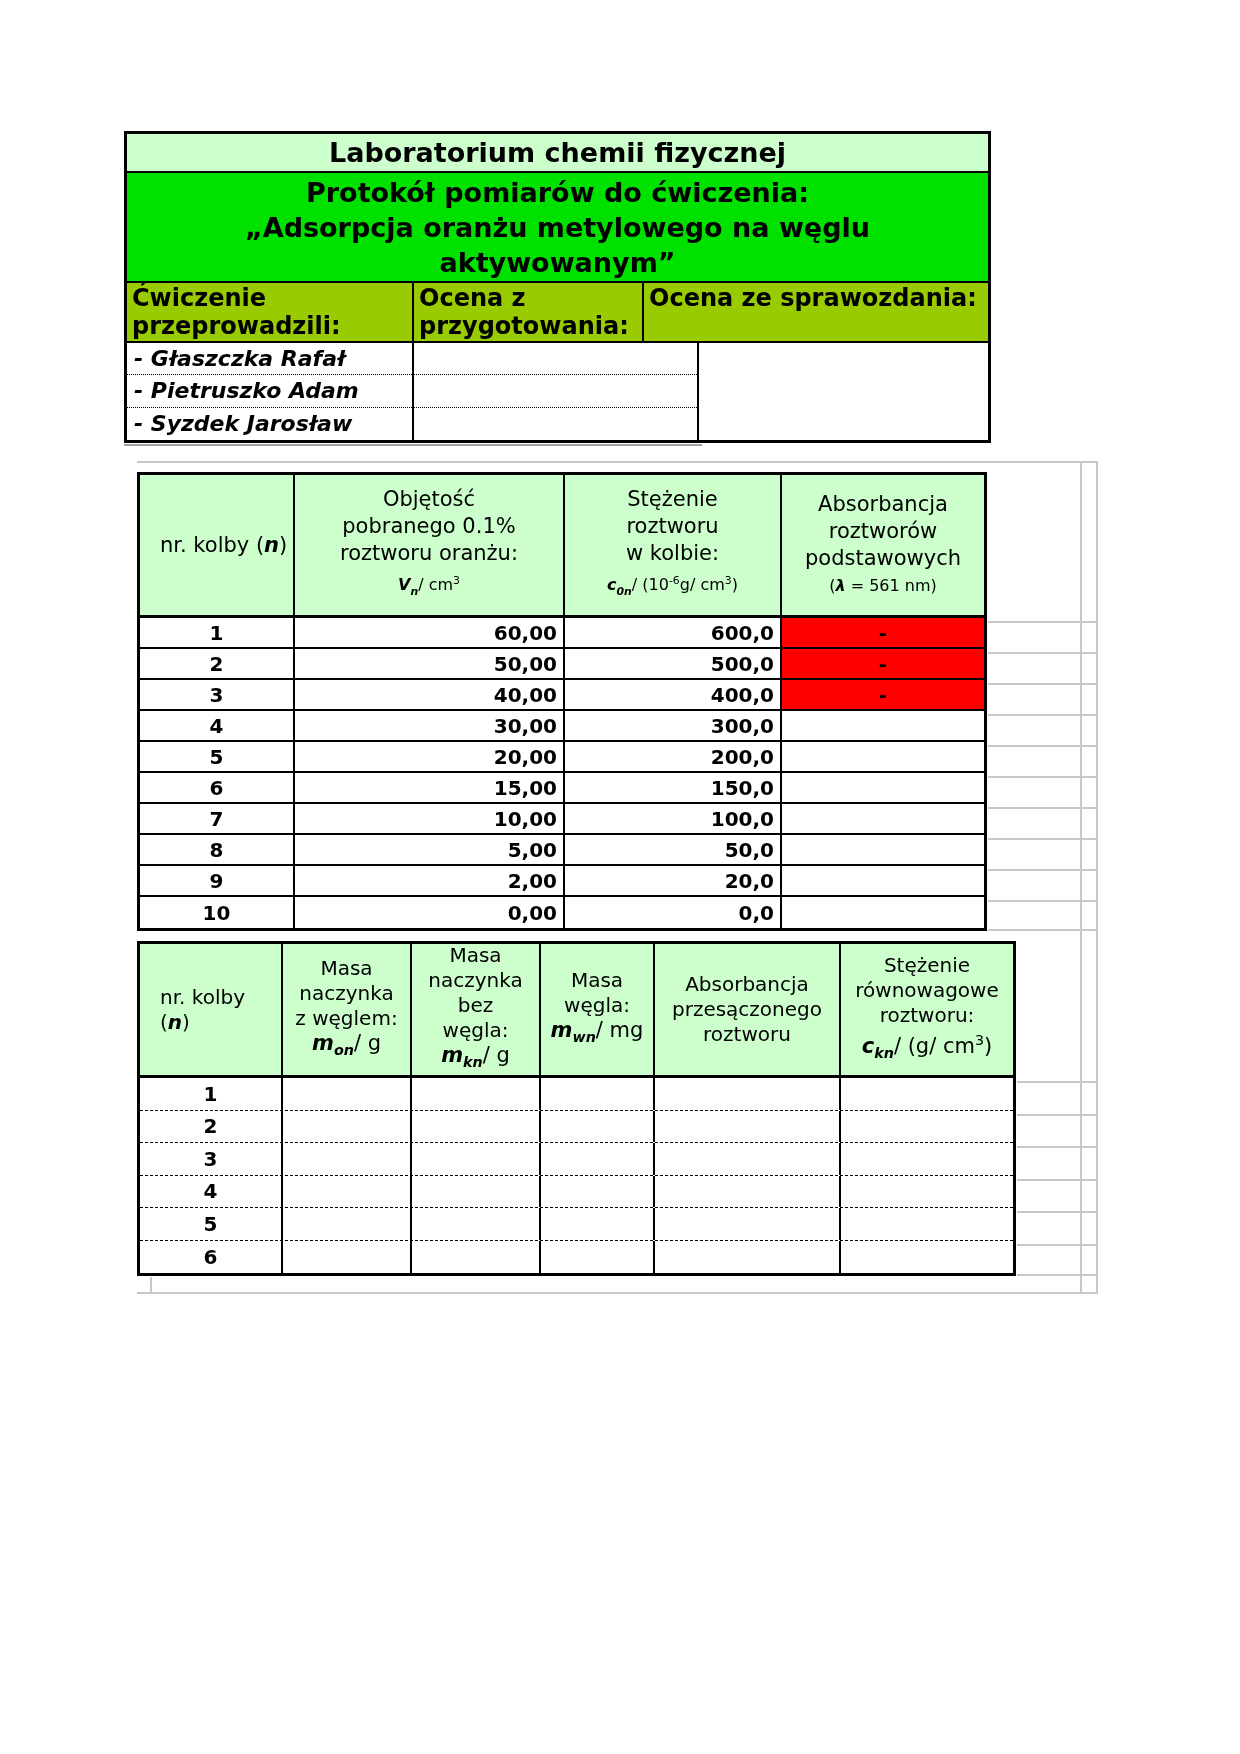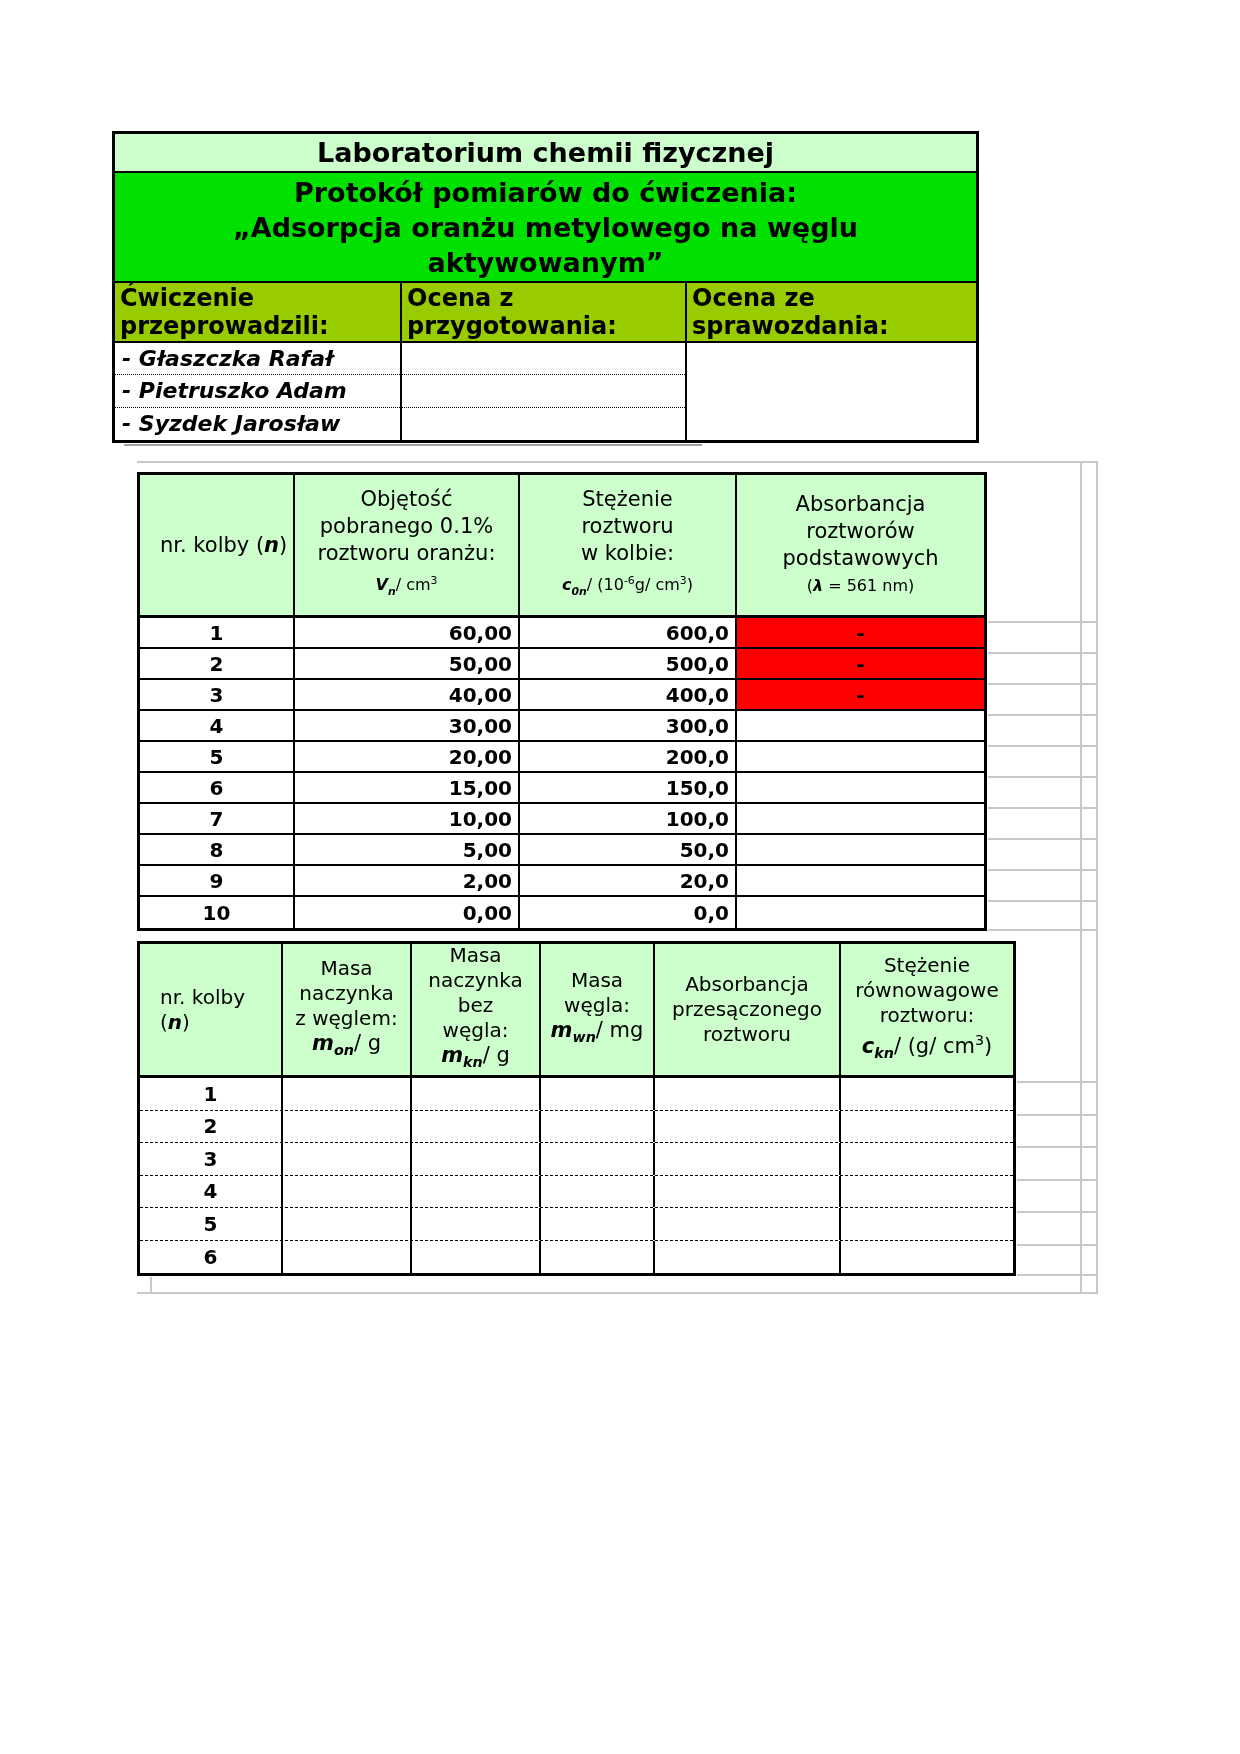--- a/index.html
+++ b/index.html
@@ -7,29 +7,29 @@
     --thead_bg:#ccffcc; --missing_bg:#ff0000; --grid_line:#c8c8c8; --shadow_line:#a0a0a0; --border:#000000;
   }
   *{margin:0;padding:0;box-sizing:border-box;}
   body{width:1240px;height:1754px;position:relative;background:var(--page_bg);
        font-family:"DejaVu Sans","Liberation Sans",sans-serif;color:#000;overflow:hidden;}
   .abs{position:absolute;}
   .grid{position:absolute;background:var(--grid_line);}
   .grid-dark{position:absolute;background:var(--shadow_line);}
 
   
-  .top-table{left:112px;top:131px;width:867px;border:3px solid var(--border);background:#fff;}
+  .top-table{left:124px;top:131px;width:867px;border:3px solid var(--border);background:#fff;}
   .t-title{height:39px;background:var(--title_bg);border-bottom:2px solid var(--border);
            text-align:center;font-weight:bold;font-size:27px;line-height:37px;}
   .t-banner{height:110px;background:var(--banner_bg);border-bottom:2px solid var(--border);
             text-align:center;font-weight:bold;font-size:27px;line-height:35px;padding-top:2px;}
   .t-roles{height:60px;display:flex;background:var(--roles_bg);border-bottom:2px solid var(--border);}
   .rc{font-weight:bold;font-size:24px;line-height:28px;padding:1px 5px;}
   .rc1{width:287px;border-right:2px solid var(--border);}
-  .rc2{width:285px;border-right:2px solid var(--border);}
+  .rc2{width:230px;border-right:2px solid var(--border);}
   .rc3{flex:1;}
   .t-names{height:97px;display:flex;border-radius:14px;}
   .names-col{width:287px;border-right:2px solid var(--border);display:flex;flex-direction:column;}
   .empty-col{width:285px;border-right:2px solid var(--border);display:flex;flex-direction:column;}
   .grade-cell{flex:1;}
   .name-row,.e-row{height:32.33px;display:flex;align-items:center;}
   .name-row{font-size:22px;font-weight:bold;font-style:italic;padding-left:7px;white-space:nowrap;}
   .dotted{border-bottom:1px dotted var(--border);}
 
   
@@ -40,21 +40,21 @@
   .h.last{border-right:none;}
   .h.left{align-items:flex-start;text-align:left;padding-left:20px;}
   .sym{font-weight:bold;font-style:italic;}
   sub{font-weight:bold;font-style:italic;font-size:0.68em;}
   sup{font-size:0.68em;font-style:normal;font-weight:normal;}
   .frm{font-size:16px;}
 
   
   .tbl1{left:137px;top:472px;width:850px;}
   .tbl1 .thead{height:143px;}
-  .c1{width:155px;} .c2{width:225px;} .c3{width:217px;} .c4{flex:1;}
+  .c1{width:155px;} .c2{width:270px;} .c3{width:217px;} .c4{flex:1;}
   .trow{display:flex;height:31px;border-bottom:2px solid var(--border);}
   .trow:last-child{border-bottom:none;}
   .d{border-right:2px solid var(--border);display:flex;align-items:center;
      font-weight:bold;font-size:20px;}
   .d.center{justify-content:center;}
   .d.num{justify-content:flex-end;padding-right:6px;}
   .d.last{border-right:none;}
   .red{background:var(--missing_bg);}
 
   

